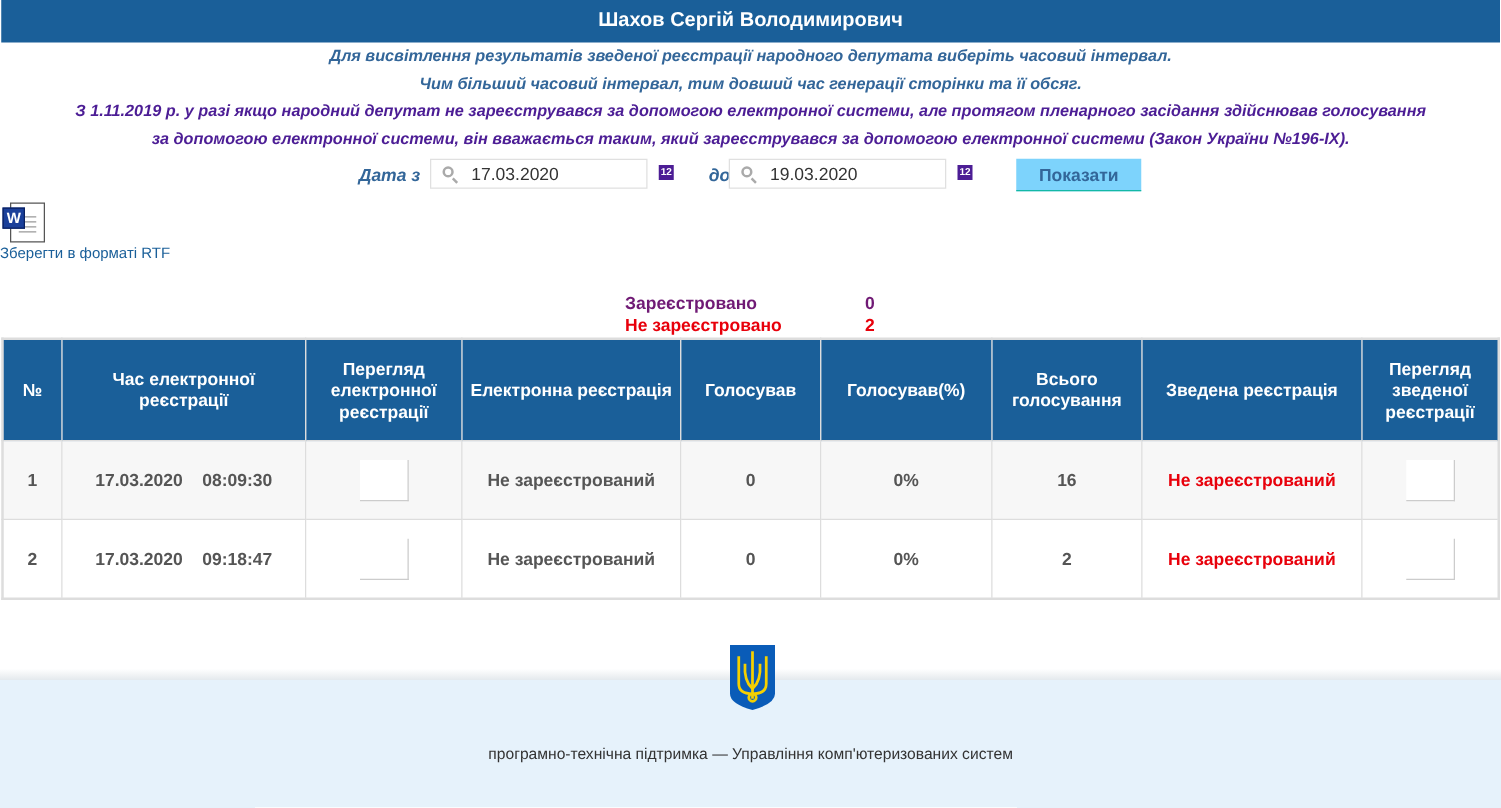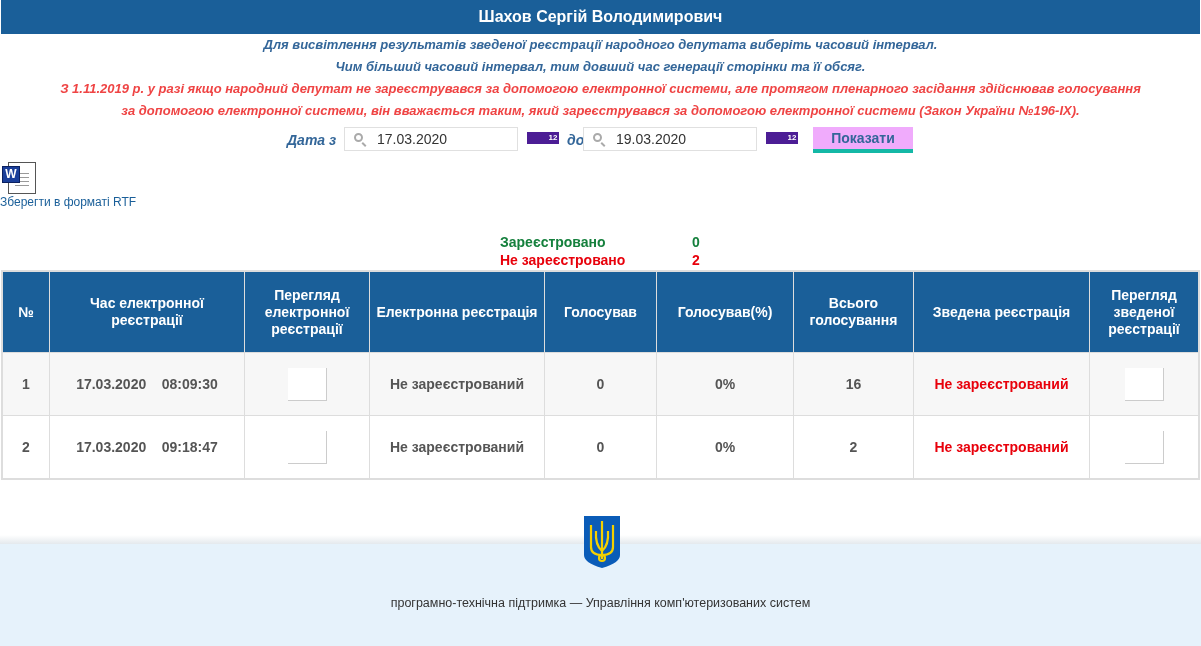--- a/index.html
+++ b/index.html
@@ -1,38 +1,38 @@
 <!DOCTYPE html>
 <html><head>
 <meta charset="utf-8">
 <style>
   html, body { margin:0; padding:0; }
   body { width:1201px; height:646px; overflow:hidden; background:#fff; font-family:"Liberation Sans", sans-serif; position:relative; }
   .title-bar { background:#1a5f99; color:#fff; font-weight:bold; font-size:16px; text-align:center; height:34px; line-height:34px; margin:0 1px; }
   .info { text-align:center; font-style:italic; font-weight:bold; font-size:13px; }
   .info.blue { color:#336699; line-height:22px; }
-  .info.red { color:#ef4444; line-height:22px; padding:0 60px; }
+  .info.red { color:#4c1d95; line-height:22px; padding:0 60px; }
   .date-row { position:absolute; top:127px; left:0; width:1035px; height:26px; }
   .date-label { position:absolute; top:5px; font-style:italic; font-weight:bold; font-size:14px; color:#336699; }
   .date-input { position:absolute; top:0; height:24px; width:174px; border:1px solid #e0e0e0; background:#fff; box-sizing:border-box; }
   .date-input .mag { position:absolute; left:9px; top:5px; width:9px; height:9px; border:2px solid #aaa; border-radius:50%; box-sizing:border-box; }
   .date-input .mag:after { content:""; position:absolute; left:7px; top:7px; width:2px; height:5px; background:#aaa; transform:rotate(-45deg); }
   .date-input input { position:absolute; left:30px; top:2px; border:none; outline:none; font-size:14px; font-family:"Liberation Sans", sans-serif; color:#333; width:130px; background:transparent; }
-  .cal-icon { position:absolute; top:5px; width:12px; height:12px; background:#4c1d95; color:#fff; font-size:8px; line-height:12px; text-align:center; font-weight:bold;padding-left:20px; }
-  .show-btn { position:absolute; top:0; left:813px; width:100px; height:26px; background:#f0abfc; border:none; border-bottom:4px solid #14b8a6; color:#336699; font-weight:bold; font-size:14px; font-family:"Liberation Sans", sans-serif; }
+  .cal-icon { position:absolute; top:5px; width:12px; height:12px; background:#4c1d95; color:#fff; font-size:8px; line-height:12px; text-align:center; font-weight:bold; }
+  .show-btn { position:absolute; top:0; left:813px; width:100px; height:26px; background:#7dd3fc; border:none; border-bottom:1px solid #14b8a6; color:#336699; font-weight:bold; font-size:14px; font-family:"Liberation Sans", sans-serif; }
   .rtf { position:absolute; top:160px; left:0; }
   .rtf-icon { position:relative; width:38px; height:34px; }
   .rtf-icon .page { position:absolute; left:8px; top:2px; width:26px; height:30px; background:#fff; border:1px solid #555; }
   .rtf-icon .page:before { content:""; position:absolute; left:6px; top:10px; width:14px; height:1px; background:#999; box-shadow:0 4px 0 #999, 0 8px 0 #999, 0 12px 0 #999; }
   .rtf-icon .w { position:absolute; left:2px; top:6px; width:16px; height:15px; background:#1a3f9a; color:#fff; font-size:12px; font-weight:bold; text-align:center; line-height:15px; border:1px solid #0a2060; }
   .rtf-link { display:block; font-size:12px; color:#1a5f99; text-decoration:none; margin-top:1px;text-align:center; }
   .summary { position:absolute; top:233px; left:500px; font-weight:bold; font-size:14px; line-height:18px; }
   .summary .row { position:relative; height:18px; }
   .summary .val { position:absolute; left:192px; }
-  .green { color:#15803d; }
+  .green { color:#701a75; }
   .redt { color:#e8000b; }
   table.reg { position:absolute; top:270px; left:1px; width:1199px; border-collapse:collapse; border:2px solid #ddd; }
   table.reg th { background:#1a5f99; color:#fff; font-size:14px; font-weight:bold; border:1px solid #ddd; height:80px; padding:0 4px; line-height:17px; }
   table.reg td { border:1px solid #ddd; text-align:center; font-size:14px; font-weight:bold; color:#555; height:62px; padding:0 4px; line-height:20px; }
   table.reg tr.odd td { background:#f7f7f7; }
   table.reg tr.even td { background:#fff; }
   .box { display:inline-block; width:38px; height:32px; background:#fff; border-right:1px solid #ccc; border-bottom:1px solid #ccc; vertical-align:middle; }
   .footer { position:absolute; top:544px; left:0; width:1201px; height:102px; background:#e6f2fb; }
   .footer-shade { position:absolute; top:535px; left:0; width:1201px; height:14px; background:linear-gradient(#fff, #d5dde3); }
   .coat { position:absolute; left:583px; top:515px; width:38px; height:54px; }

